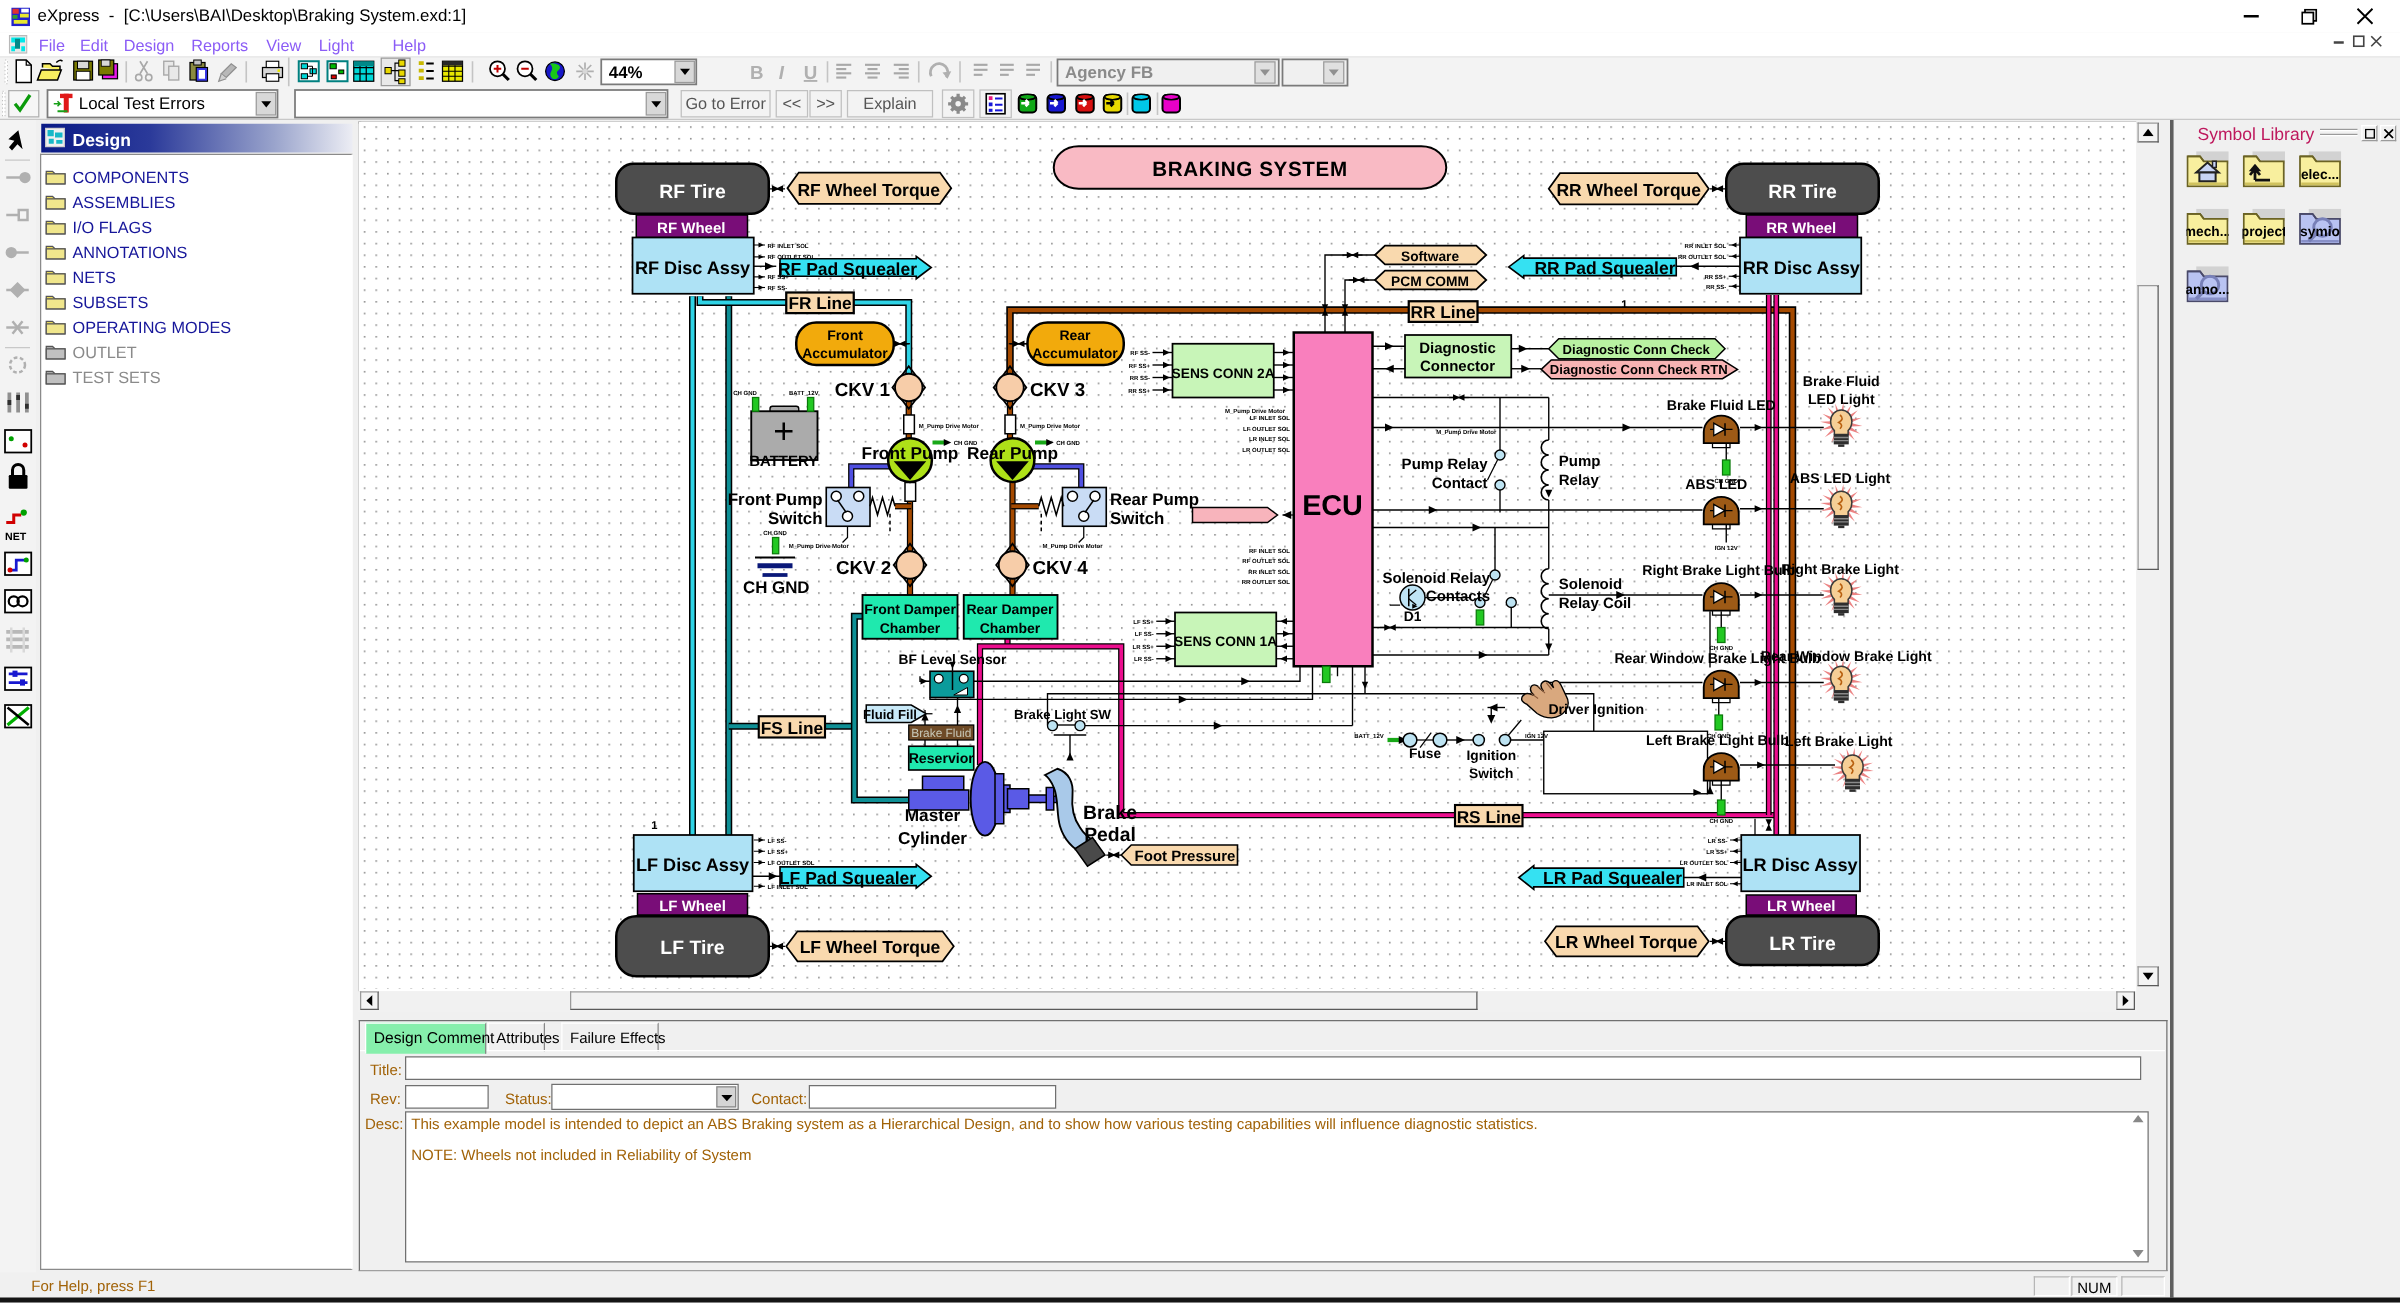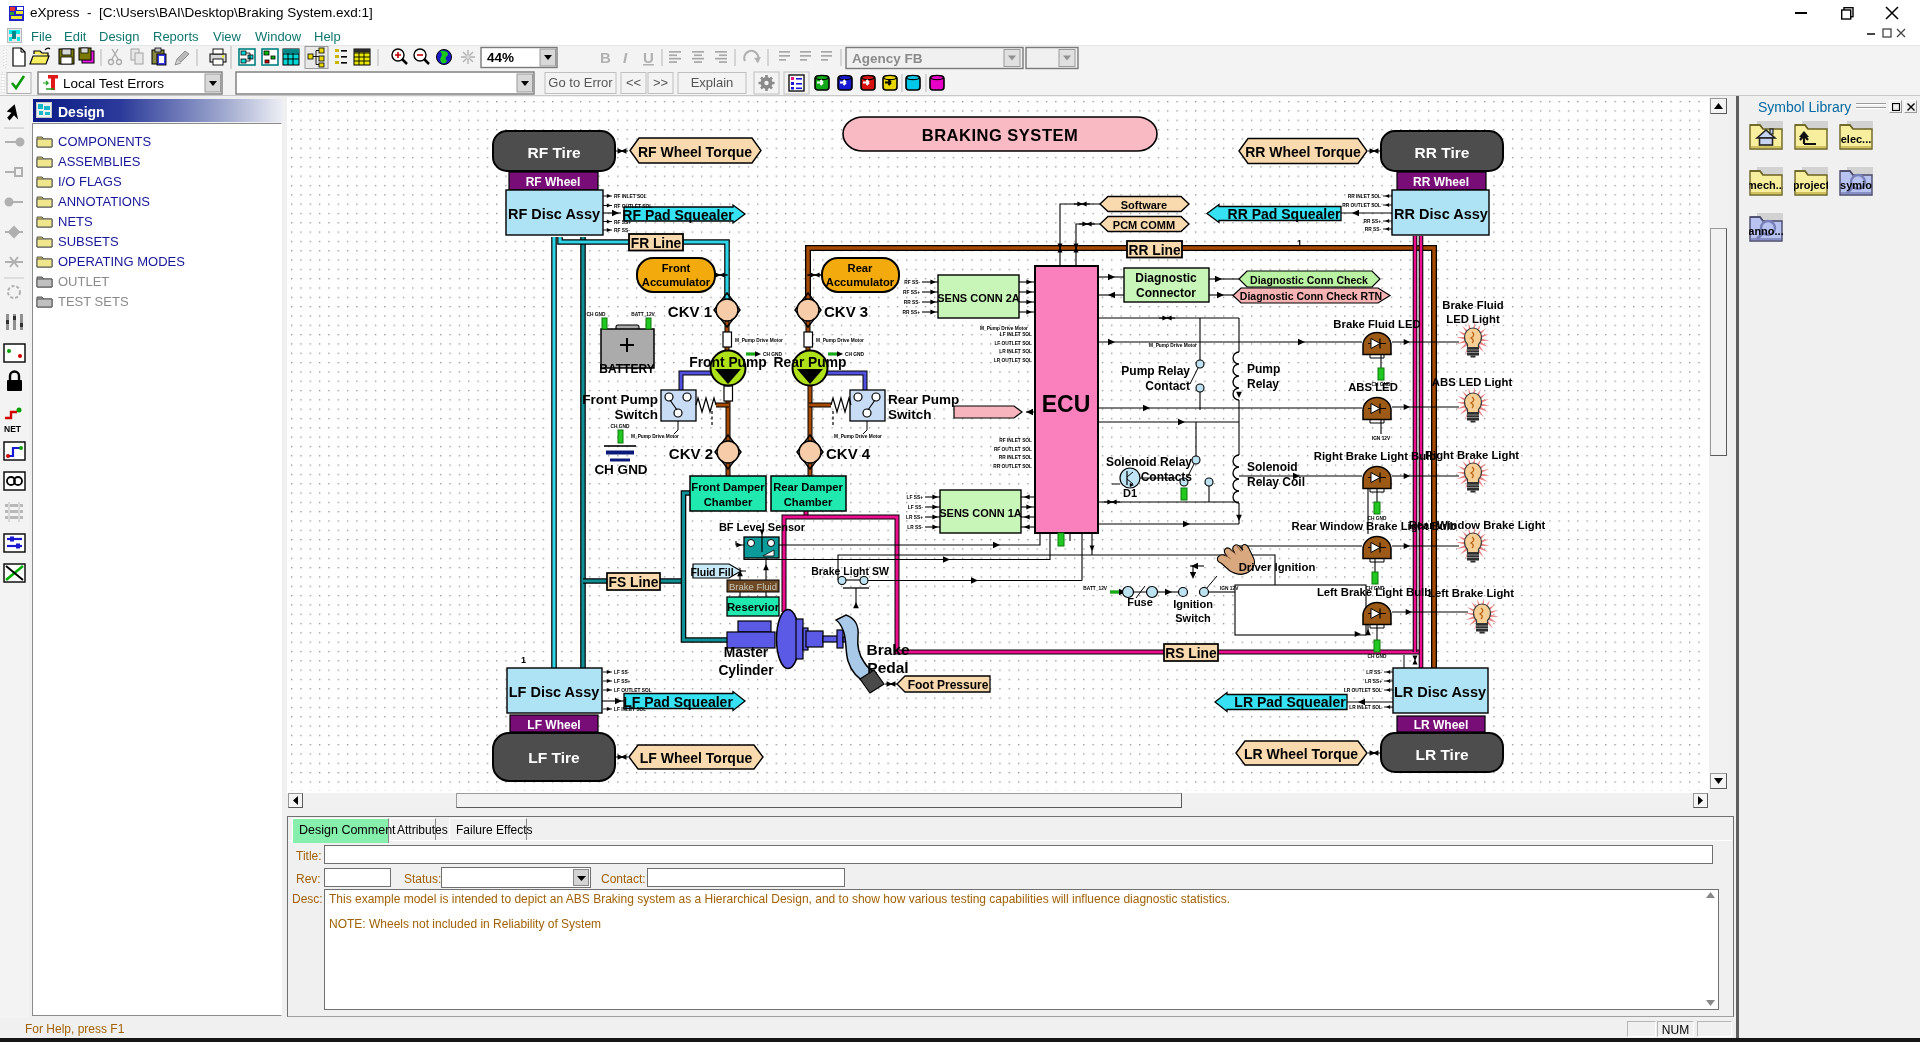--- a/index.html
+++ b/index.html
@@ -2,21 +2,21 @@
 <html><head>
 <meta charset="utf-8">
 <style>
   * { margin:0; padding:0; box-sizing:border-box; }
   html,body { width:1920px; height:1042px; overflow:hidden; background:#f0f0f0;
     font-family:"Liberation Sans", sans-serif; }
   .abs { position:absolute; }
   #titlebar { left:0; top:0; width:1920px; height:26px; background:#ffffff; }
   #titletext { left:30px; top:5px; font-size:13.5px; color:#000; }
   #menubar { left:0; top:26px; width:1920px; height:19px; background:#ffffff; }
-  .menuitem { top:29px; font-size:13px; color:#0f766e; }
+  .menuitem { top:29px; font-size:13px; color:#8b5cf6; }
   #toolbar1 { left:0; top:45px; width:1920px; height:25px; background:#f3f3f3; border-top:1px solid #e6e6e6; }
   #toolbar2 { left:0; top:70px; width:1920px; height:26px; background:#f3f3f3; border-bottom:1px solid #c8c8c8;}
   #leftbar { left:0; top:96px; width:29px; height:922px; background:#f3f3f3; }
   #designpanel { left:29px; top:96px; width:256px; height:922px; background:#f0f0f0; }
   #designhdr { left:33px; top:99px; width:249px; height:23px;
      background:linear-gradient(to right,#0a1a86,#2b3a9a 35%,#9aa4cc 75%,#ecedf4); }
   #designtree { left:32px; top:123px; width:250px; height:893px; background:#ffffff;
      border:1px solid #8a8a8a; border-right-color:#fff; }
   .treetxt { font-size:13px; color:#16169a;text-align:center; }
   .treetxt.gray { color:#8a8a8a; }
@@ -67,21 +67,21 @@
  <rect x="2" y="2" width="11" height="4" fill="#00e8e8"></rect>
     <rect x="5" y="3" width="4" height="8" fill="#008888"></rect>
  <rect x="2" y="9" width="3" height="4" fill="#00e8e8"></rect>
     <rect x="10" y="9" width="3" height="4" fill="#00e8e8"></rect>
 </svg>
 <div class="abs menuitem" style="left:31px">File</div>
 <div class="abs menuitem" style="left:64px">Edit</div>
 <div class="abs menuitem" style="left:99px">Design</div>
 <div class="abs menuitem" style="left:153px">Reports</div>
 <div class="abs menuitem" style="left:213px">View</div>
-<div class="abs menuitem" style="left:255px">Window</div>
+<div class="abs menuitem" style="left:255px">Light</div>
 <div class="abs menuitem" style="left:314px">Help</div>
 <div class="abs" style="left:1867px;top:33px;width:8px;height:1.5px;background:#444"></div>
 <svg class="abs" style="left:1882px;top:28px" width="10" height="10">
     <rect x="1" y="1" width="8" height="8" fill="none" stroke="#444" stroke-width="1.3"></rect>
   </svg>
 <svg class="abs" style="left:1896px;top:28px" width="10" height="10">
     <path d="M1,1 9,9 M9,1 1,9" stroke="#444" stroke-width="1.3"></path>
   </svg>
 <div class="abs" id="toolbar1"></div>
 <div class="abs" id="toolbar2"></div>
@@ -196,21 +196,21 @@
 <div class="abs lbl" style="left:292px;top:892px">Desc:</div>
 <div class="abs fld" style="left:324px;top:889px;width:1395px;height:121px"></div>
 <div class="abs lbl" style="left:329px;top:892px;width:1370px">This example model is intended to depict an ABS Braking system as a Hierarchical Design, and to show how various testing capabilities will influence diagnostic statistics.</div>
 <div class="abs lbl" style="left:329px;top:917px">NOTE: Wheels not included in Reliability of System</div>
 <svg class="abs" style="left:1706px;top:892px" width="9" height="6">
     <path d="M4.5,0 9,6 0,6 z" fill="#888"></path>
   </svg>
 <svg class="abs" style="left:1706px;top:1000px" width="9" height="6">
     <path d="M4.5,6 9,0 0,0 z" fill="#888"></path>
   </svg>
-<div class="abs" style="left:1758px;top:99px;font-size:14px;color:#0369a1">Symbol Library</div>
+<div class="abs" style="left:1758px;top:99px;font-size:14px;color:#be185d">Symbol Library</div>
 <div class="abs" style="left:1856px;top:103px;width:30px;height:2px;background:#fff;border-top:1px solid #9a9a9a"></div>
 <div class="abs" style="left:1856px;top:107px;width:30px;height:2px;background:#fff;border-top:1px solid #9a9a9a"></div>
 <div class="abs" style="left:1889px;top:100px;width:13px;height:13px;background:#f0f0f0;border:1px solid #9a9a9a;border-top-color:#fff;border-left-color:#fff"></div>
 <svg class="abs" style="left:1892px;top:103px" width="8" height="8">
     <rect x="0.5" y="0.5" width="7" height="7" fill="none" stroke="#000" stroke-width="1.2"></rect>
   </svg>
 <div class="abs" style="left:1904px;top:100px;width:13px;height:13px;background:#f0f0f0;border:1px solid #9a9a9a;border-top-color:#fff;border-left-color:#fff"></div>
 <svg class="abs" style="left:1907px;top:103px" width="8" height="8">
     <path d="M0.5,0.5 7.5,7.5 M7.5,0.5 0.5,7.5" stroke="#000" stroke-width="1.4"></path>
   </svg>

